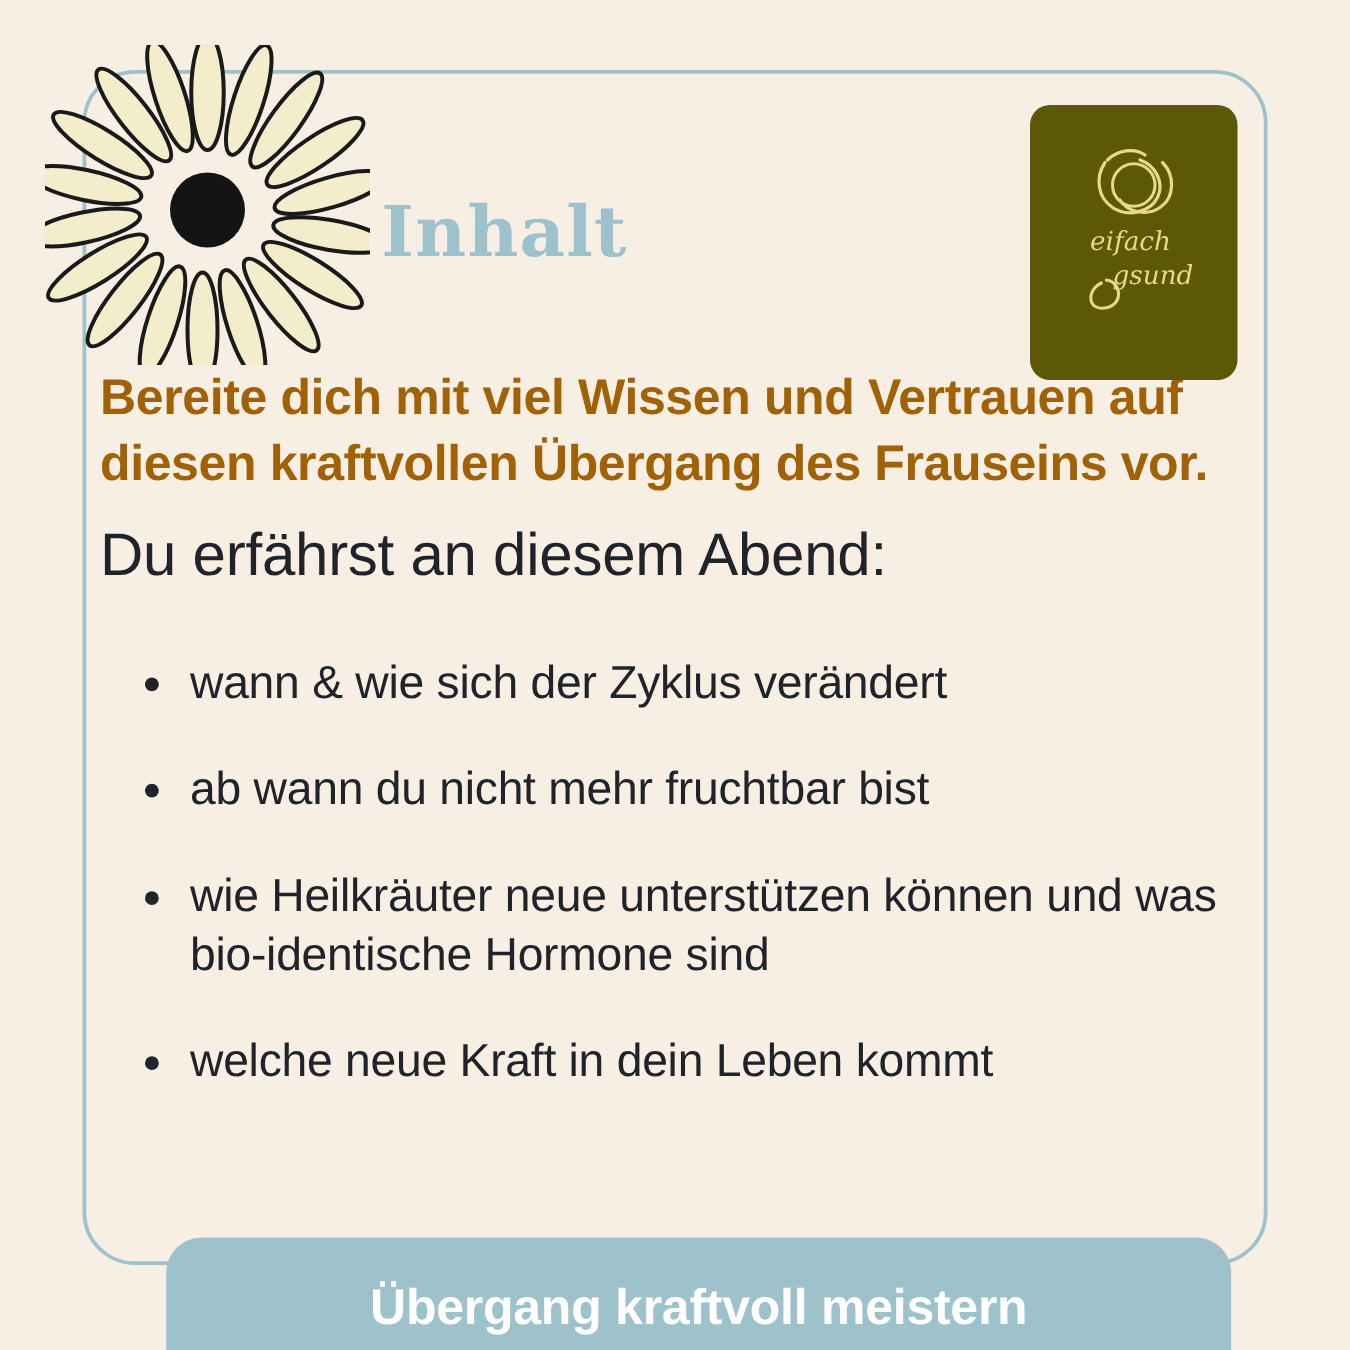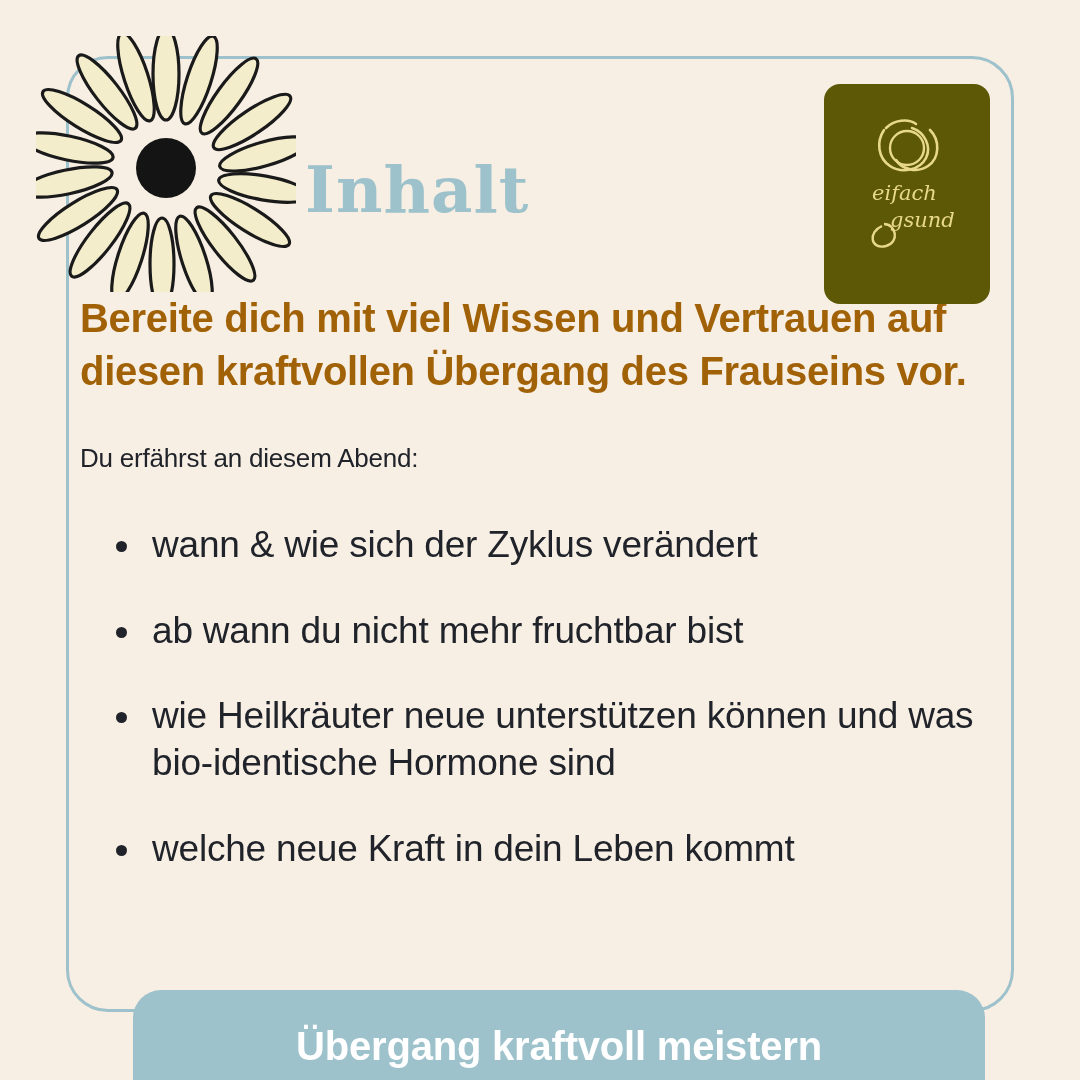--- a/index.html
+++ b/index.html
@@ -40,21 +40,21 @@
     height: 256px;
     z-index: 6;
   }
 
   
   .heading {
     position: absolute;
     left: 305px;
     top: 158px;
     font-family: "DejaVu Serif", serif;
-    font-size: 64px;
+    font-size: 56px;
     font-weight: 700;
     color: #9dc2cc;
     letter-spacing: 1px;
     line-height: 1;
     z-index: 5;
     text-align: center;
   }
 
   
   .logo-badge {
@@ -82,22 +82,22 @@
   .lead {
     font-size: 40px;
     font-weight: 700;
     line-height: 1.32;
     color: #a16207;
     letter-spacing: -0.3px;
     width: 910px;
   }
 
   .subline {
-    margin-top: 44px;
-    font-size: 26px;
+    margin-top: 16px;
+    font-size: 48px;
     font-weight: 400;
     line-height: 1.3;
     color: #20242a;
     letter-spacing: -0.2px;
   }
 
   ul.bullets {
     margin-top: 46px;
     list-style: none;
     padding-left: 30px;

